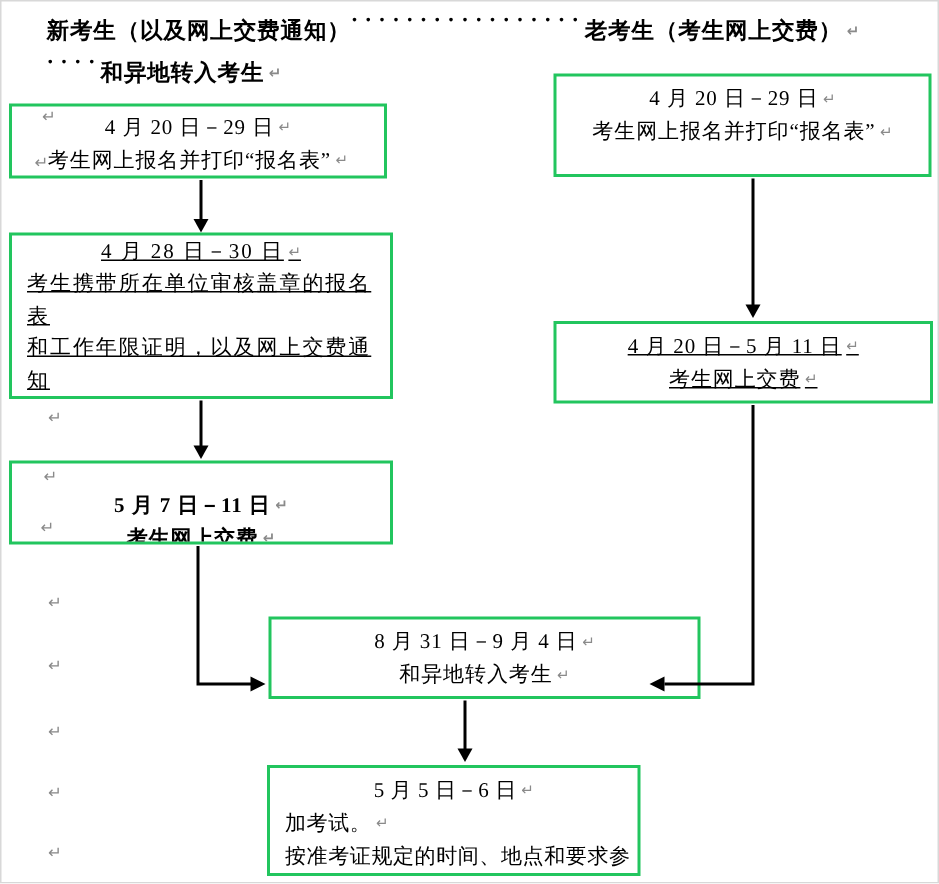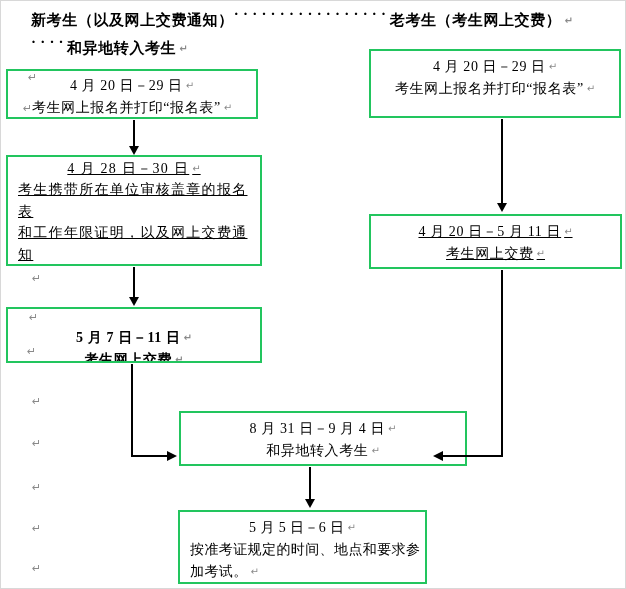--- a/index.html
+++ b/index.html
@@ -119,22 +119,22 @@
     <div class="bl center"><span>考生网上交费</span><span class="pw">↵</span></div>
   </div>
 
   <div class="box pt5" style="left:178px;top:410px;width:288px;height:55px;">
     <div class="bl center"><span>8 月 31 日－9 月 4 日</span><span class="pw">↵</span></div>
     <div class="bl center"><span>和异地转入考生</span><span class="pw">↵</span></div>
   </div>
 
   <div class="box box-exam pt5" style="left:177px;top:509px;width:249px;height:74px;">
     <div class="bl center"><span>5 月 5 日－6 日</span><span class="pw">↵</span></div>
+    <div class="bl leftline"><span>加考试。</span><span class="pw">↵</span></div>
     <div class="bl leftline"><span>按准考证规定的时间、地点和要求参</span></div>
-    <div class="bl leftline"><span>加考试。</span><span class="pw">↵</span></div>
   </div>
 
   <svg class="arrows" width="626" height="589" viewBox="0 0 626 589">
     <g stroke="#000" stroke-width="2" fill="#000">
 
       <g>
         <line x1="133" y1="119" x2="133" y2="146"></line>
         <polygon points="128,145 138,145 133,154" stroke="none"></polygon>
       </g>
 

